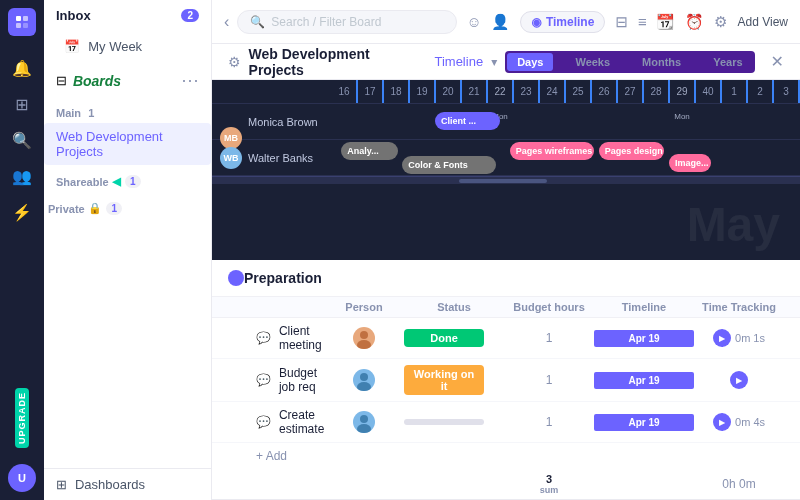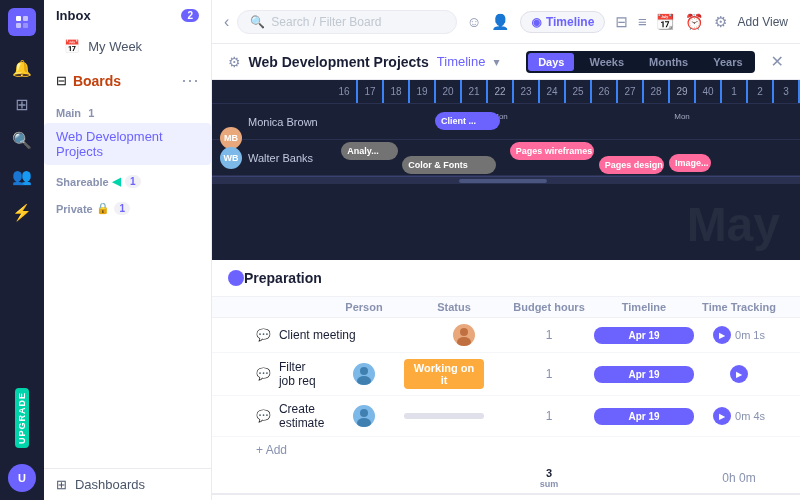--- a/index.html
+++ b/index.html
@@ -17,48 +17,48 @@
     
     .main-sidebar {
       width: 168px; background: #fff; border-right: 1px solid #eaeaf0; display: flex; flex-direction: column; flex-shrink: 0; padding-top: 0;
     }
     .sidebar-inbox { display: flex; align-items: center; padding: 8px 12px; cursor: pointer; }
     .sidebar-inbox-label { font-size: 13px; font-weight: 600; color: #1a1f36; flex: 1; }
     .inbox-badge { background: #6c63ff; color: white; font-size: 10px; font-weight: 700; border-radius: 10px; padding: 1px 6px; }
     .sidebar-myweek { display: flex; align-items: center; padding: 8px 12px; cursor: pointer; color: #4a5568; font-size: 13px; }
     .sidebar-myweek span { margin-left: 8px; }
     .sidebar-boards-row { display: flex; align-items: center; padding: 8px 12px; cursor: pointer; }
-    .sidebar-boards-label { font-size: 14px; font-weight: 700; color: #c2410c; flex: 1; }
+    .sidebar-boards-label { font-size: 14px; font-weight: 700; color: #15803d; flex: 1; font-style: italic; }
     .sidebar-more { color: #8892b0; font-size: 18px; cursor: pointer; }
     .sidebar-section-title { font-size: 11px; font-weight: 600; color: #8892b0; padding: 8px 12px 4px; }
     .sidebar-board-item { padding: 6px 12px; font-size: 13px; color: #4a5568; cursor: pointer; border-radius: 4px; display: flex; align-items: center; }
     .sidebar-board-item.active { background: #eef0ff; color: #6c63ff; font-weight: 500; }
     .new-btn { margin: 6px 12px; background: #6c63ff; color: white; font-size: 12px; font-weight: 600; border: none; border-radius: 20px; padding: 5px 16px; cursor: pointer; display: inline-block; text-align: center; }
     .sidebar-shareable { font-size: 11px; font-weight: 600; color: #8892b0; padding: 10px 12px 4px; display: flex; align-items: center; gap: 4px; }
-    .sidebar-private { font-size: 11px; font-weight: 600; color: #8892b0; padding: 10px 12px 4px; display: flex; align-items: center; gap: 4px; }
+    .sidebar-private { font-size: 11px; font-weight: 600; color: #8892b0; padding: 10px 4px 4px; display: flex; align-items: center; gap: 4px; }
     .count-badge { background: #f0f0f5; color: #6c63ff; font-size: 10px; border-radius: 10px; padding: 1px 5px; }
     .sidebar-dashboards { display: flex; align-items: center; padding: 8px 12px; cursor: pointer; margin-top: auto; border-top: 1px solid #eaeaf0; font-size: 13px; color: #4a5568; gap: 8px; }
 
     
     .main-content { flex: 1; display: flex; flex-direction: column; overflow: hidden; }
 
     
     .topbar { height: 44px; background: #fff; border-bottom: 1px solid #eaeaf0; display: flex; align-items: center; padding: 0 12px; gap: 8px; flex-shrink: 0; }
     .nav-arrow { color: #8892b0; font-size: 16px; cursor: pointer; }
     .search-box { flex: 1; max-width: 220px; background: #f5f6fa; border: 1px solid #eaeaf0; border-radius: 20px; padding: 4px 12px; font-size: 12px; color: #8892b0; display: flex; align-items: center; gap: 6px; }
     .topbar-icons { display: flex; align-items: center; gap: 10px; margin-left: auto; }
     .topbar-icon { color: #8892b0; font-size: 15px; cursor: pointer; }
     .timeline-btn { background: #f5f6fa; border: 1px solid #e0e0ea; border-radius: 20px; padding: 3px 10px; font-size: 12px; color: #6c63ff; font-weight: 600; cursor: pointer; display: flex; align-items: center; gap: 4px; }
 
     
     .board-header { height: 36px; background: #fff; border-bottom: 1px solid #eaeaf0; display: flex; align-items: center; padding: 0 16px; gap: 8px; flex-shrink: 0; }
     .board-title { font-size: 14px; font-weight: 700; color: #1a1f36; display: flex; align-items: center; gap: 6px; }
     .board-subtitle { font-size: 13px; color: #6c63ff; }
     .board-chevron { color: #8892b0; font-size: 12px; cursor: pointer; }
-    .view-tabs { display: flex; gap: 5px; margin-left: auto; background: #0f172a; border-radius: 4px; padding: 2px; }
+    .view-tabs { display: flex; gap: 12px; margin-left: auto; background: #4c1d95; border-radius: 4px; padding: 2px; }
     .view-tab { padding: 3px 10px; font-size: 11px; font-weight: 600; color: #8892b0; cursor: pointer; border-radius: 3px; }
     .view-tab.active { background: #6c63ff; color: white; }
     .close-btn { color: #8892b0; font-size: 16px; cursor: pointer; margin-left: 8px; }
 
     
     .timeline-gantt { background: #1a2035; height: 180px; flex-shrink: 0; overflow: hidden; position: relative; }
     .gantt-date-row { display: flex; height: 24px; border-bottom: 1px solid #2a3050; }
     .gantt-date-cell { flex: 1; text-align: center; font-size: 10px; color: #8892b0; line-height: 24px; border-right: 2px solid #3b82f6; }
     .gantt-date-cell.mon { color: #a0a8c0; }
     .gantt-row { display: flex; align-items: center; height: 36px; border-bottom: 1px solid #2a3050; position: relative; }
@@ -86,21 +86,21 @@
     .col-tracking { width: 90px; text-align: center; }
     .task-row { display: flex; align-items: center; padding: 6px 16px 6px 44px; border-bottom: 1px solid #f5f6fa; font-size: 12px; color: #1a1f36; }
     .task-name { flex: 1; display: flex; align-items: center; gap: 8px; }
     .task-comment-icon { color: #c8ccd8; font-size: 12px; }
     .task-avatar { width: 22px; height: 22px; border-radius: 50%; background: #e0e0ea; display: flex; align-items: center; justify-content: center; overflow: hidden; }
     .status-badge { border-radius: 4px; padding: 3px 8px; font-size: 11px; font-weight: 600; color: white; text-align: center; width: 80px; }
     .status-done { background: #00c875; }
     .status-working { background: #fdab3d; }
     .status-empty { background: #e0e0ea; color: #8892b0; }
     .col-budget-val { width: 90px; text-align: center; color: #8892b0; font-size: 12px; }
-    .timeline-badge { background: #6c63ff; color: white; font-size: 10px; font-weight: 600; border-radius: 8px; padding: 3px 2px; text-align: center; }
+    .timeline-badge { background: #6c63ff; color: white; font-size: 10px; font-weight: 600; border-radius: 2px; padding: 3px 2px; text-align: center; }
     .tracking-val { font-size: 11px; color: #8892b0; display: flex; align-items: center; gap: 4px; }
     .play-btn { width: 18px; height: 18px; border-radius: 50%; background: #6c63ff; color: white; display: flex; align-items: center; justify-content: center; font-size: 8px; cursor: pointer; flex-shrink: 0; }
     .add-row { padding: 6px 16px 6px 44px; font-size: 12px; color: #8892b0; cursor: pointer; }
     .sum-row { display: flex; align-items: center; padding: 4px 16px 4px 44px; border-bottom: 2px solid #eaeaf0; font-size: 11px; }
     .sum-val { width: 90px; text-align: center; color: #1a1f36; font-weight: 600; }
     .sum-label { font-size: 9px; color: #8892b0; display: block; }
     .tracking-sum { width: 90px; text-align: center; font-size: 12px; color: #8892b0; }
   </style>
 </head>
 <body>
@@ -236,21 +236,21 @@
     <div class="gantt-row">
       <div class="gantt-person">
         <div class="gantt-avatar" style="background:#7cb8e8;width:22px;height:22px;border-radius:50%;display:flex;align-items:center;justify-content:center;font-size:9px;color:white;font-weight:600;">WB</div>
         <span class="gantt-name">Walter Banks</span>
       </div>
       <div class="gantt-bars" style="position:relative;height:36px;flex:1;">
         <div class="gantt-bar bar-teal" style="left:2%;width:12%;top:2px;">Analy...</div>
         <div class="gantt-bar bar-teal" style="left:15%;width:20%;top:16px;">Color &amp; Fonts</div>
 
         <div class="gantt-bar bar-pink" style="left:38%;width:18%;top:2px;">Pages wireframes</div>
-        <div class="gantt-bar bar-pink" style="left:57%;width:14%;top:16px;">Pages design</div>
+        <div class="gantt-bar bar-pink" style="left:57%;width:14%;top:2px;">Pages design</div>
         <div class="gantt-bar bar-pink" style="left:72%;width:9%;top:14px;">Image...</div>
       </div>
     </div>
     <div class="may-label">May</div>
 
     <div style="height:8px;background:#2a3050;border-top:1px solid #3a4070;position:relative;">
       <div style="position:absolute;left:42%;width:15%;height:4px;background:#4a5580;border-radius:2px;top:2px;"></div>
     </div>
   </div>
 
@@ -275,36 +275,39 @@
         <span>Client meeting</span>
       </div>
       <div class="col-person">
         <div class="task-avatar" style="background:#e8a87c;margin:auto;">
           <svg width="22" height="22">
               <circle cx="11" cy="8" r="4" fill="#c07040"></circle>
               <ellipse cx="11" cy="18" rx="7" ry="5" fill="#c07040"></ellipse>
             </svg>
         </div>
       </div>
+      <div class="col-status">
+        <div class="status-badge status-done">Done</div>
+      </div>
       <div class="col-budget-val">1</div>
       <div class="col-timeline">
         <div class="timeline-badge">Apr 19</div>
       </div>
       <div class="col-tracking">
         <div class="tracking-val" style="justify-content:center;">
           <div class="play-btn">▶</div>
           <span>0m 1s</span>
         </div>
       </div>
     </div>
 
     <div class="task-row">
       <div class="task-name">
         <span class="task-comment-icon">💬</span>
-        <span>Filter job req</span>
+        <span>Budget job req</span>
       </div>
       <div class="col-person">
         <div class="task-avatar" style="background:#7cb8e8;margin:auto;">
           <svg width="22" height="22">
               <circle cx="11" cy="8" r="4" fill="#4080b0"></circle>
               <ellipse cx="11" cy="18" rx="7" ry="5" fill="#4080b0"></ellipse>
             </svg>
         </div>
       </div>
       <div class="col-status">

